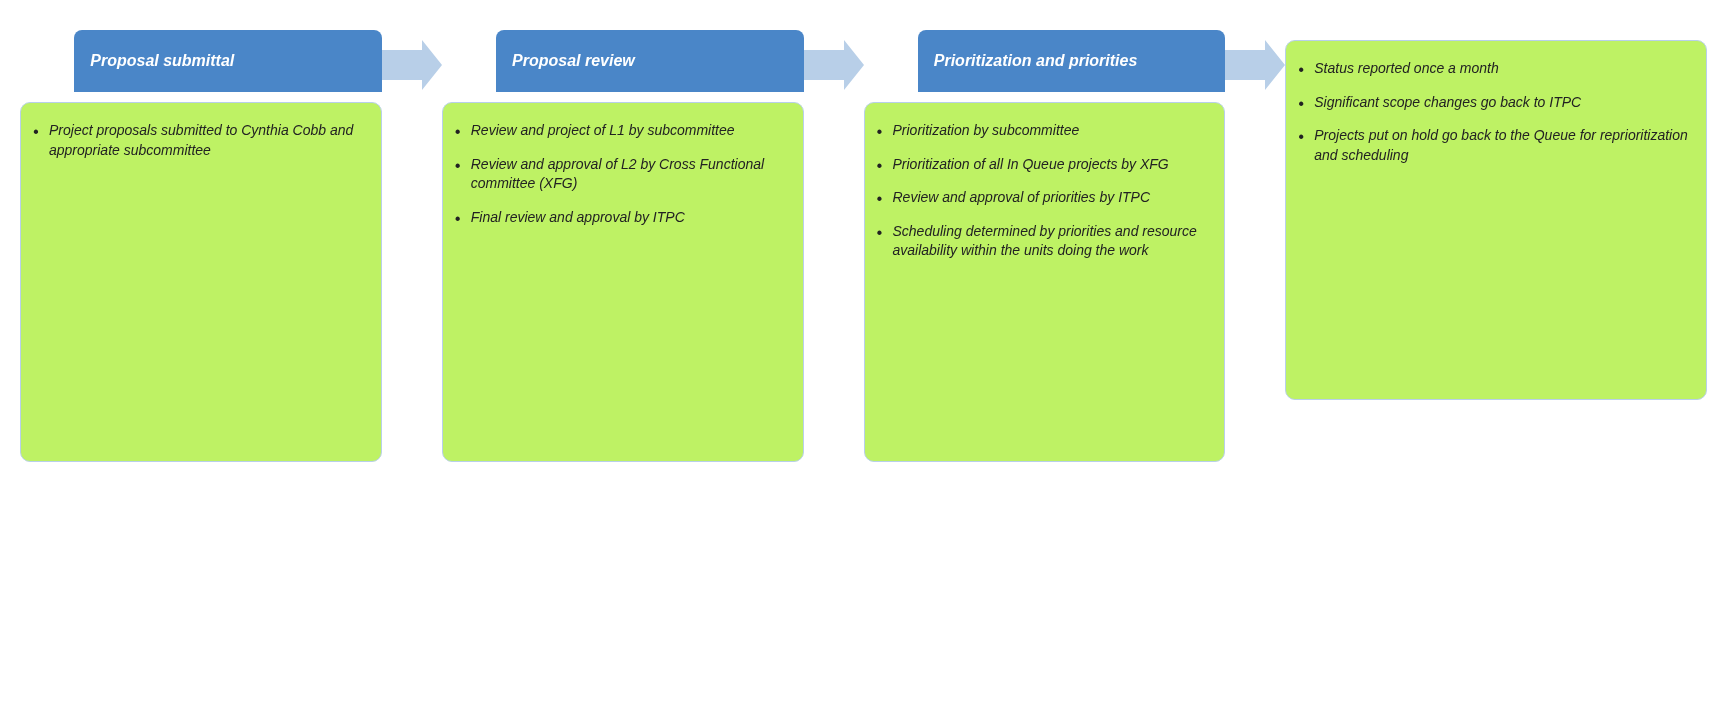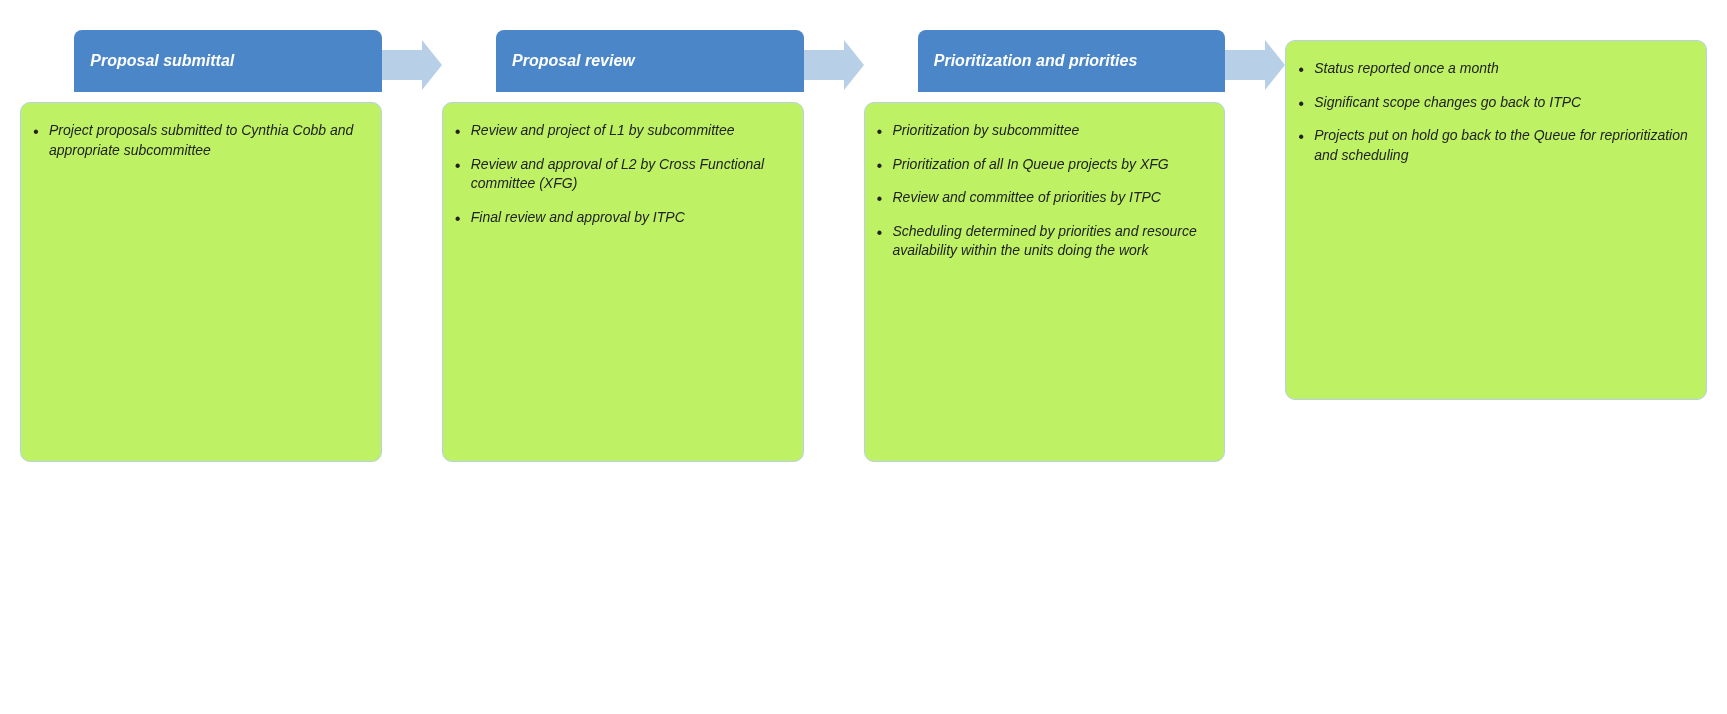--- a/index.html
+++ b/index.html
@@ -122,21 +122,21 @@
       </svg>
     </div>
     </div>
     <div class="step-wrapper">
       <div class="step">
         <div class="step-header">Prioritization and priorities</div>
         <div class="step-body">
           <ul>
             <li>Prioritization by subcommittee</li>
             <li>Prioritization  of all In Queue projects by XFG</li>
-            <li>Review and committee of priorities by ITPC</li>
+            <li>Review and approval of priorities by ITPC</li>
             <li>Scheduling determined by priorities and resource availability within the units doing the work</li>
           </ul>
         </div>
       </div>
       <div class="arrow-wrapper">
       <svg class="arrow" viewBox="0 0 60 50" xmlns="http://www.w3.org/2000/svg">
         <polygon points="0,10 40,10 40,0 60,25 40,50 40,40 0,40" fill="#b8cfe8"></polygon>
       </svg>
     </div>
     </div>

